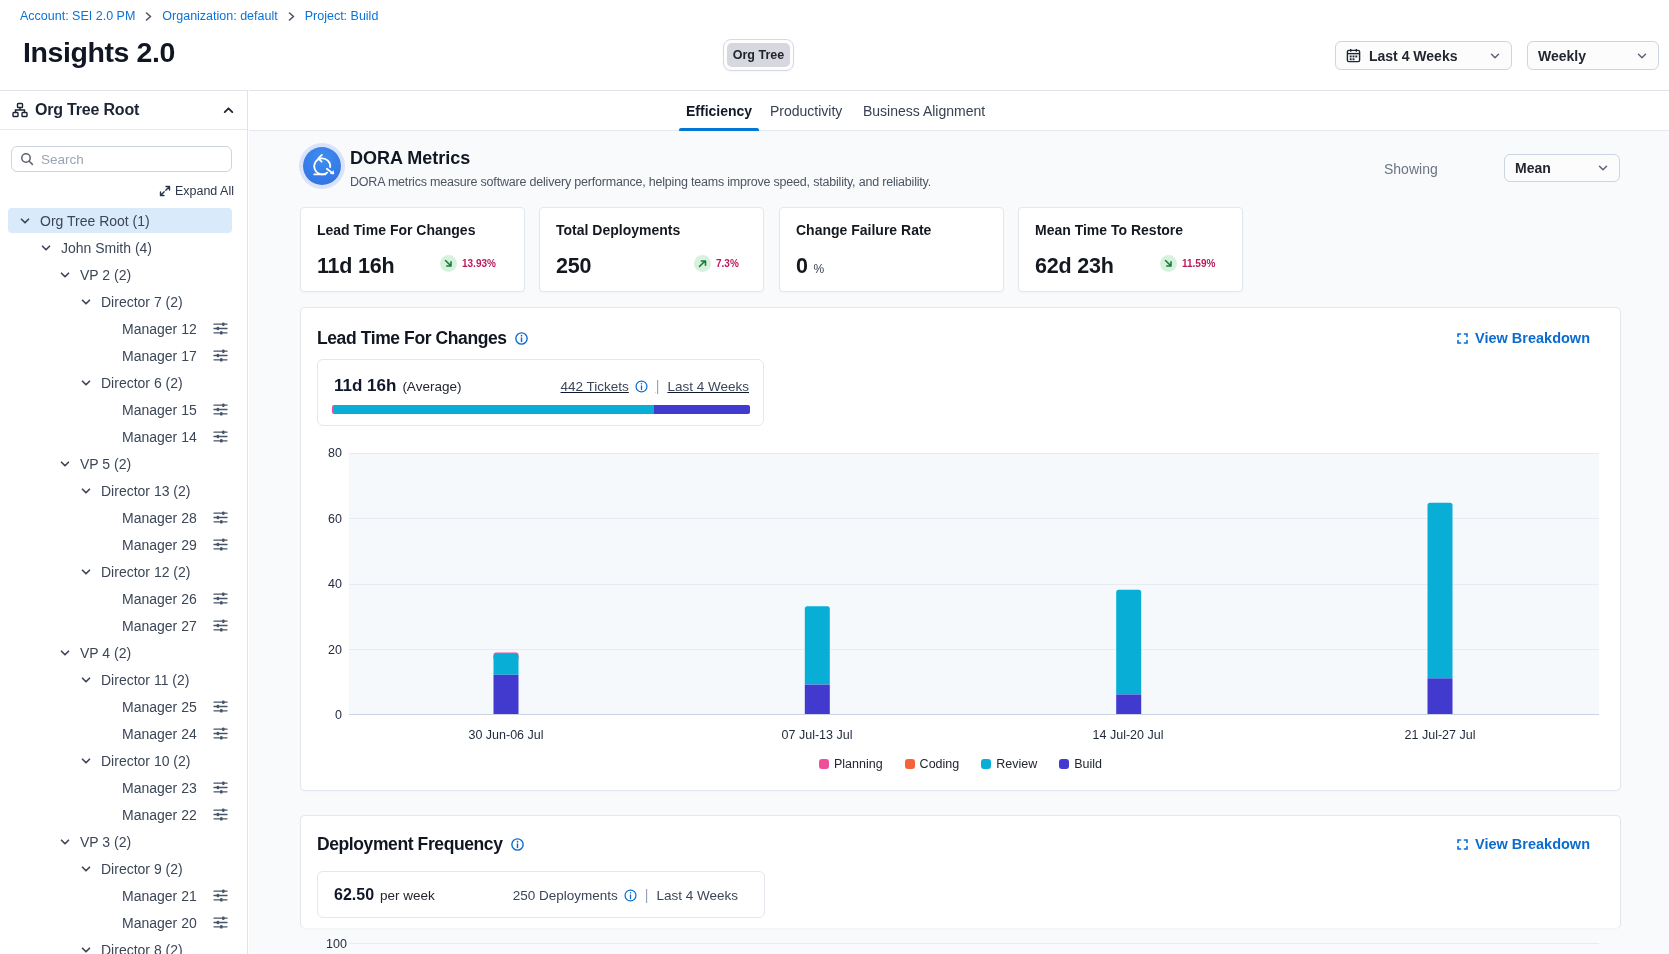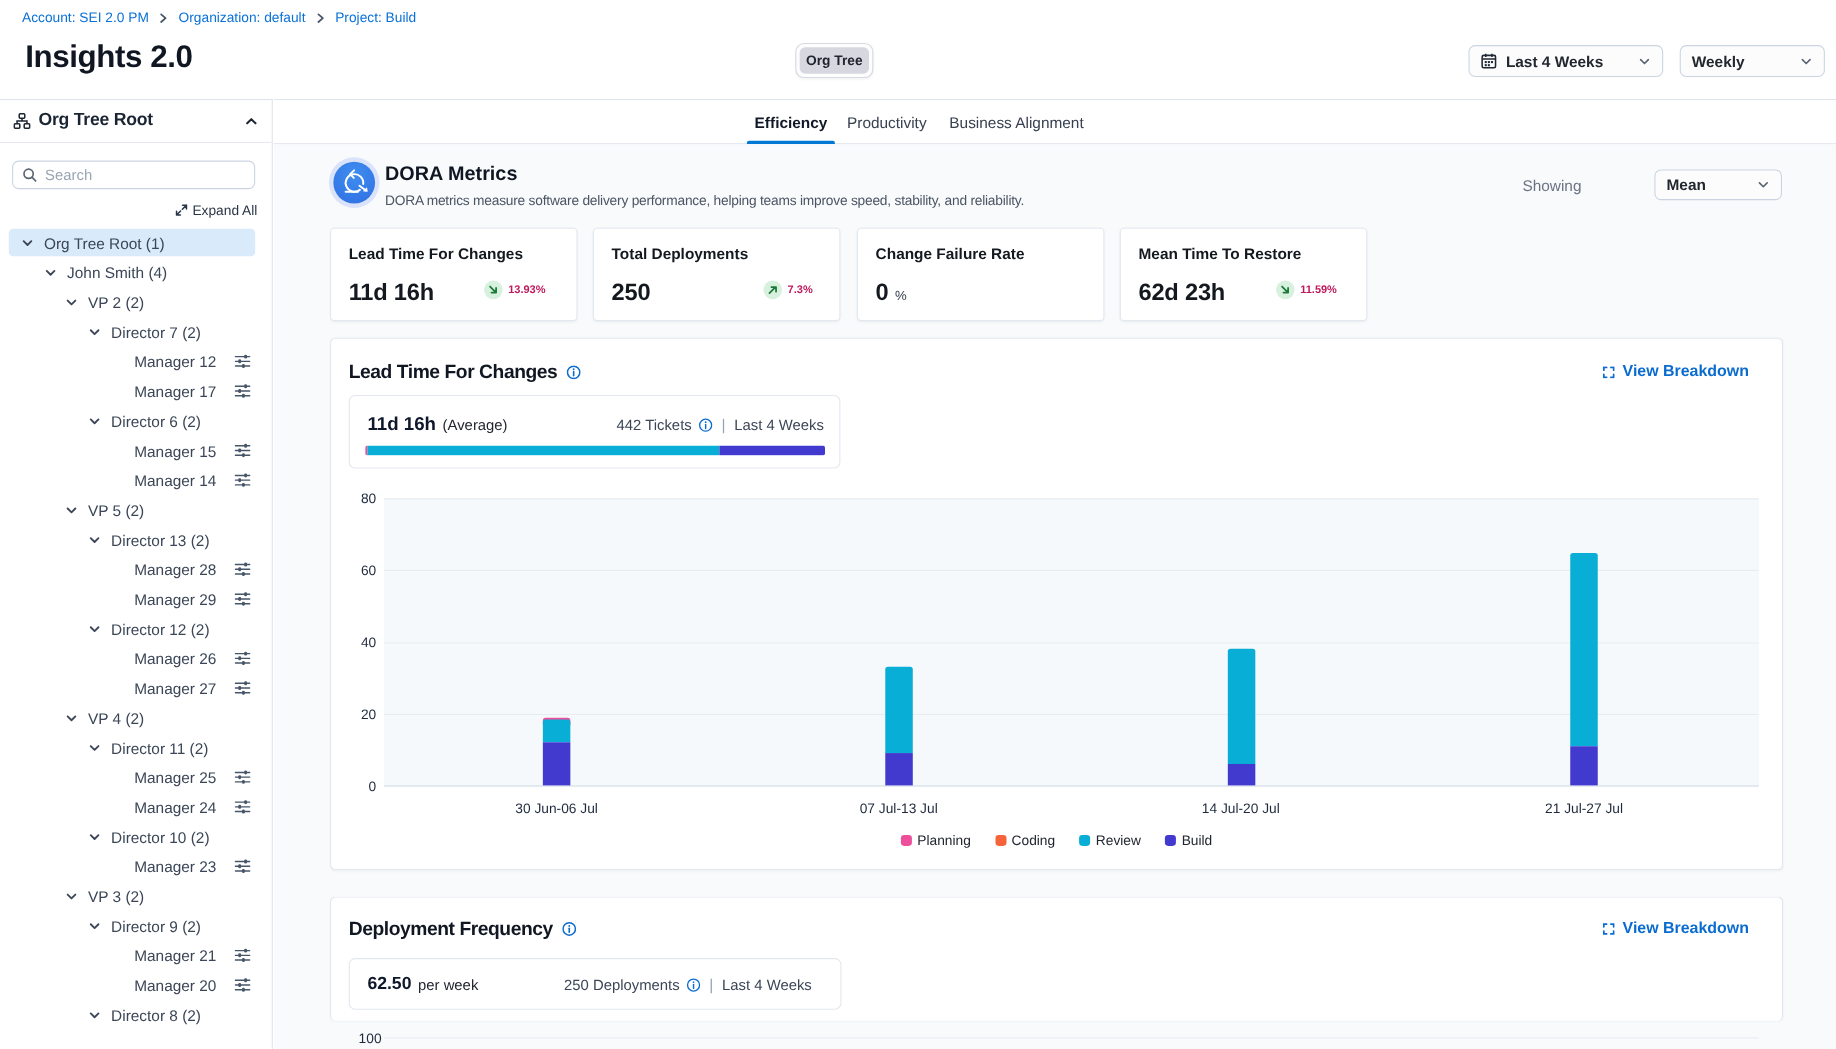--- a/index.html
+++ b/index.html
@@ -392,20 +392,35 @@
               <line x1="1" y1="11.8" x2="14" y2="11.8"></line>
             </g>
             <g fill="#475569">
               <rect x="9" y="1.4" width="2.6" height="3.6" rx="1.2"></rect>
               <rect x="3.6" y="5.7" width="2.6" height="3.6" rx="1.2"></rect>
               <rect x="7" y="10" width="2.6" height="3.6" rx="1.2"></rect>
             </g>
           </svg></span>
       </div>
       <div class="trow">
+        <span style="margin-left:122px">Manager 22</span>
+        <span class="sliders"><svg width="15" height="15" viewBox="0 0 15 15">
+            <g stroke="#475569" stroke-width="1.3" stroke-linecap="round">
+              <line x1="1" y1="3.2" x2="14" y2="3.2"></line>
+              <line x1="1" y1="7.5" x2="14" y2="7.5"></line>
+              <line x1="1" y1="11.8" x2="14" y2="11.8"></line>
+            </g>
+            <g fill="#475569">
+              <rect x="9" y="1.4" width="2.6" height="3.6" rx="1.2"></rect>
+              <rect x="3.6" y="5.7" width="2.6" height="3.6" rx="1.2"></rect>
+              <rect x="7" y="10" width="2.6" height="3.6" rx="1.2"></rect>
+            </g>
+          </svg></span>
+      </div>
+      <div class="trow">
         <span class="chv" style="margin-left:59px">
           <svg width="12" height="12" viewBox="0 0 12 12">
             <path d="M2.5 4.25 L6 7.75 L9.5 4.25" fill="none" stroke="#3e4757" stroke-width="1.7" stroke-linecap="round" stroke-linejoin="round"></path>
           </svg>
         </span>
         <span style="">VP 3 (2)</span>
       </div>
       <div class="trow">
         <span class="chv" style="margin-left:80px">
           <svg width="12" height="12" viewBox="0 0 12 12">
@@ -544,21 +559,21 @@
           <path d="M4.2 11.8 H1.2 V8.8"></path>
         </g>
       </svg>
     View Breakdown
   </div>
   <div class="sumbox" style="top:51px; width:447px; height:67px;">
     <div class="sb-line" style="position:absolute; left:16px; top:16px;">
       <span style="font-size:17px; font-weight:700;">11d 16h</span>
       <span style="font-size:13.5px; color:#22262f; margin-left:6px;">(Average)</span>
     </div>
-    <div class="sb-line" style="position:absolute; right:14px; top:18px; gap:6px;">
+    <div class="sb-line" style="position:absolute; right:14px; top:18px; gap:6px;text-decoration:underline;">
       <span class="graytxt">442 Tickets</span>
       <svg width="13" height="13" viewBox="0 0 15 15">
           <circle cx="7.5" cy="7.5" r="6.3" fill="none" stroke="#0b6cd0" stroke-width="1.4"></circle>
           <line x1="7.5" y1="6.8" x2="7.5" y2="11" stroke="#0b6cd0" stroke-width="1.5" stroke-linecap="round"></line>
           <circle cx="7.5" cy="4.4" r="0.9" fill="#0b6cd0"></circle>
         </svg>
       <span style="color:#94a3b8; font-size:14px; margin:0 2px;">|</span>
       <span class="graytxt">Last 4 Weeks</span>
     </div>
     <div class="hbar" style="top:45px;">

